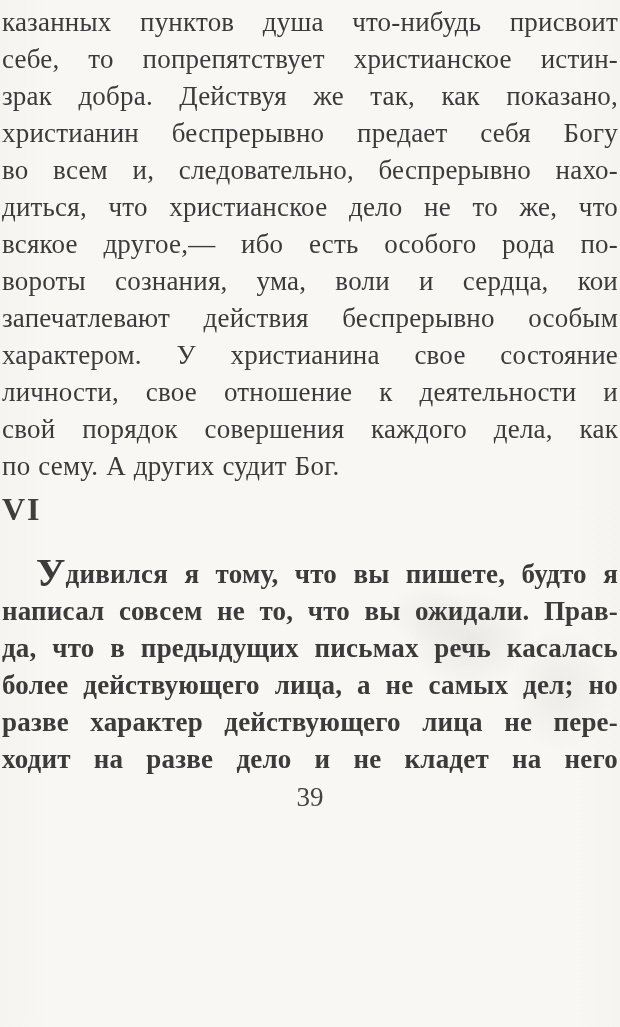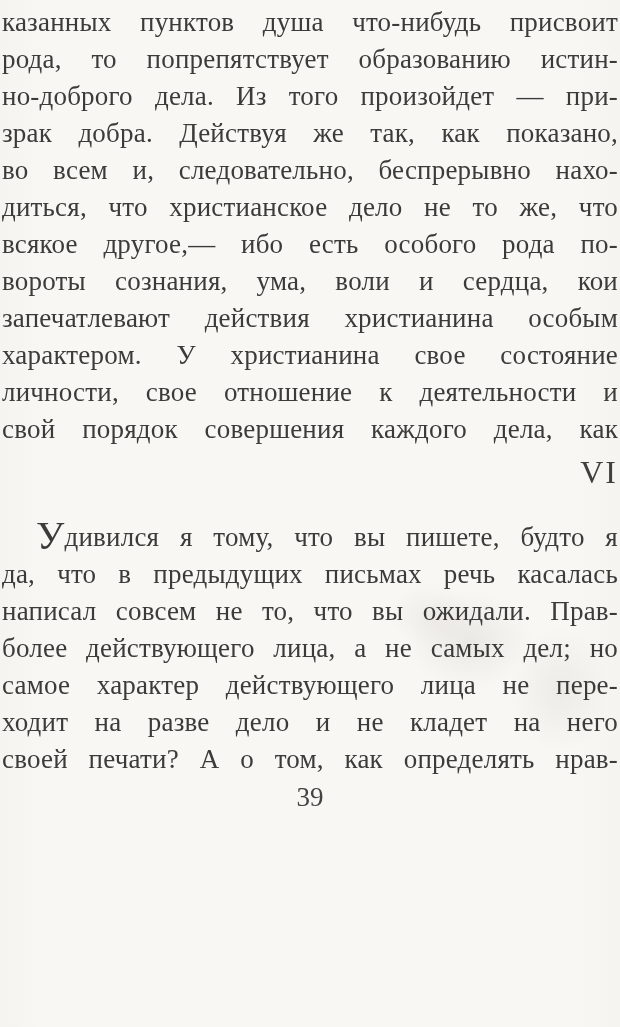--- a/index.html
+++ b/index.html
@@ -41,28 +41,29 @@
   .line.indent {
     text-indent: 40px;
   }
   .line.indent-cap {
     text-indent: 34px;
   }
   .heading {
     margin-top: 7px;
     height: 37px;
     line-height: 34px;
-    text-align: right;
-    font-weight: normal;
+    text-align: left;
+    font-weight: bold;
     font-size: 32px;
     letter-spacing: 2px;
     color: #403f3d;
   }
   .para3 {
     margin-top: 27px;
+    font-weight: bold;
   }
   .dropcap {
     font-size: 40px;
     line-height: 0;
     position: relative;
     top: 3px;
   }
   .footer {
     margin-top: 4px;
     text-align: center;
@@ -71,43 +72,43 @@
     color: #454442;
   }
 </style>
 </head>
 <body>
 
 <div class="page">
 
   <div>
     <div class="line">казанных пунктов душа что-нибудь присвоит</div>
-    <div class="line">рода, то попрепятствует образованию истин-</div>
-    <div class="line">но-доброго дела. Из того произойдет — при-</div>
+    <div class="line">себе, то попрепятствует христианское истин-</div>
     <div class="line">зрак добра. Действуя же так, как показано,</div>
+    <div class="line">христианин беспрерывно предает себя Богу</div>
     <div class="line">во всем и, следовательно, беспрерывно нахо-</div>
   </div>
 
   <div>
     <div class="line">диться, что христианское дело не то же, что</div>
     <div class="line">всякое другое,— ибо есть особого рода по-</div>
     <div class="line">вороты сознания, ума, воли и сердца, кои</div>
-    <div class="line">запечатлевают действия христианина особым</div>
+    <div class="line">запечатлевают действия беспрерывно особым</div>
     <div class="line">характером. У христианина свое состояние</div>
     <div class="line">личности, свое отношение к деятельности и</div>
     <div class="line">свой порядок совершения каждого дела, как</div>
+    <div class="line para-end">по сему. А других судит Бог.</div>
   </div>
 
   <div class="heading">VI</div>
 
   <div class="para3">
     <div class="line indent-cap"><span class="dropcap">У</span><span>дивился я тому, что вы пишете, будто я</span></div>
+    <div class="line">написал совсем не то, что вы ожидали. Прав-</div>
     <div class="line">да, что в предыдущих письмах речь касалась</div>
-    <div class="line">написал совсем не то, что вы ожидали. Прав-</div>
     <div class="line">более действующего лица, а не самых дел; но</div>
-    <div class="line">самое характер действующего лица не пере-</div>
+    <div class="line">разве характер действующего лица не пере-</div>
     <div class="line">ходит на разве дело и не кладет на него</div>
-    <div class="line">своей печати? А о том, как определять нрав-</div>
   </div>
 
   <div class="footer">39</div>
 
 </div>
 
 </body></html>

